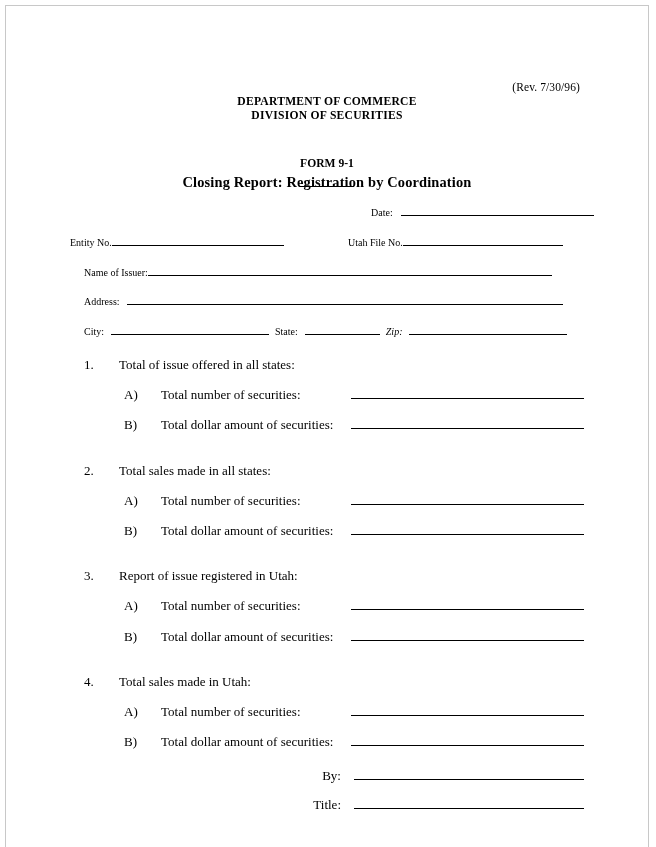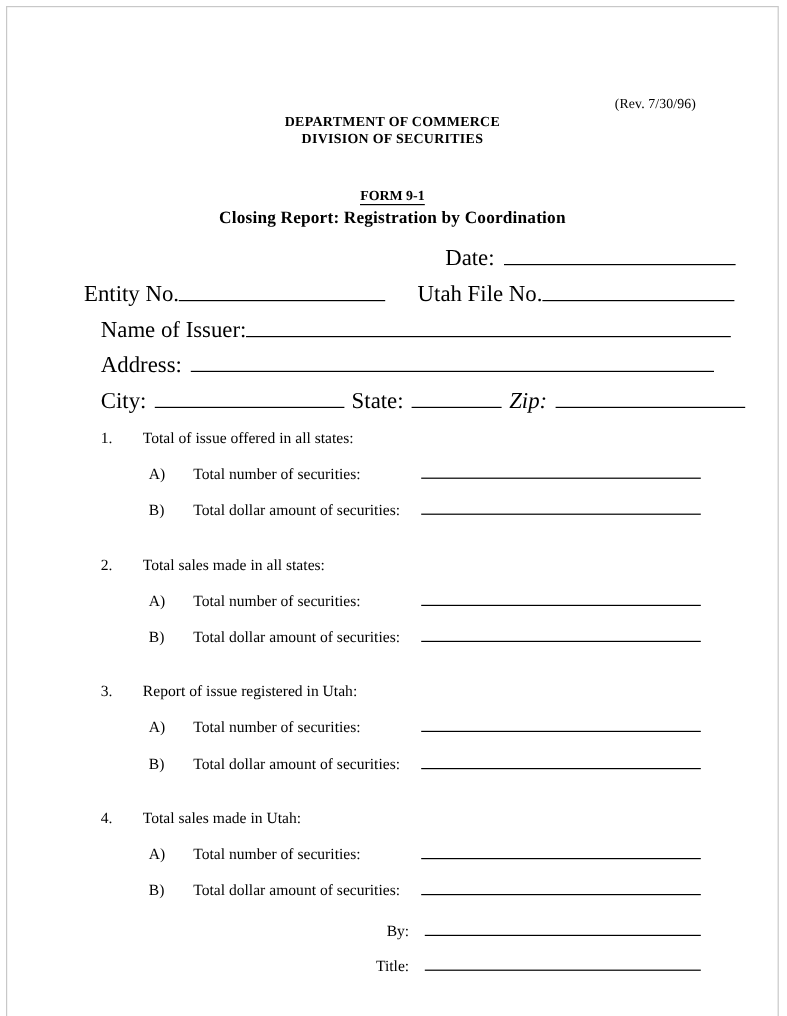--- a/index.html
+++ b/index.html
@@ -71,37 +71,37 @@
     position: absolute;
     left: 0;
     right: 0;
     top: 151px;
     text-align: center;
     font-size: 11.6px;
     font-weight: bold;
   }
   .form-no span {
     border-bottom: 1px solid #000;
-    padding-bottom: 0px;
+    padding-bottom: 16px;
   }
   .form-title {
     position: absolute;
     left: 0;
     right: 0;
     top: 168px;
     text-align: center;
     font-size: 14.4px;
     font-weight: bold;
     letter-spacing: 0.15px;
   }
 
   
   .field-row {
     position: absolute;
-    font-size: 19px;
+    font-size: 10px;
     white-space: nowrap;
     line-height: 15px;
   }
 
   .date-row     { left: 365px; top: 199px; }
   .date-row .rule     { width: 193px; margin-left: 8px; }
 
   .entity-row   { left: 64px;  top: 229px; }
   .entity-row .rule   { width: 172px; }
 

